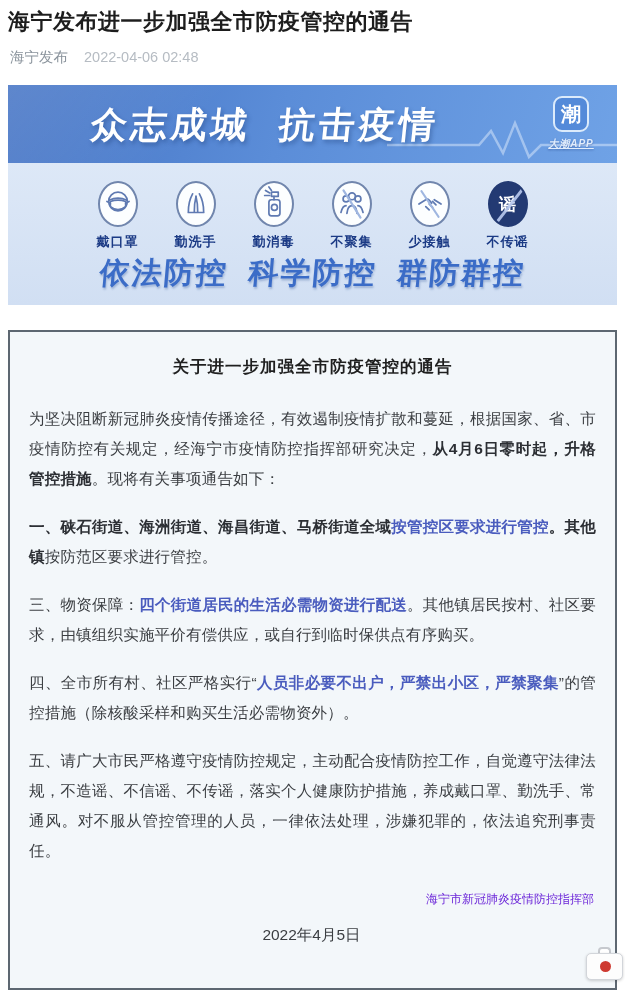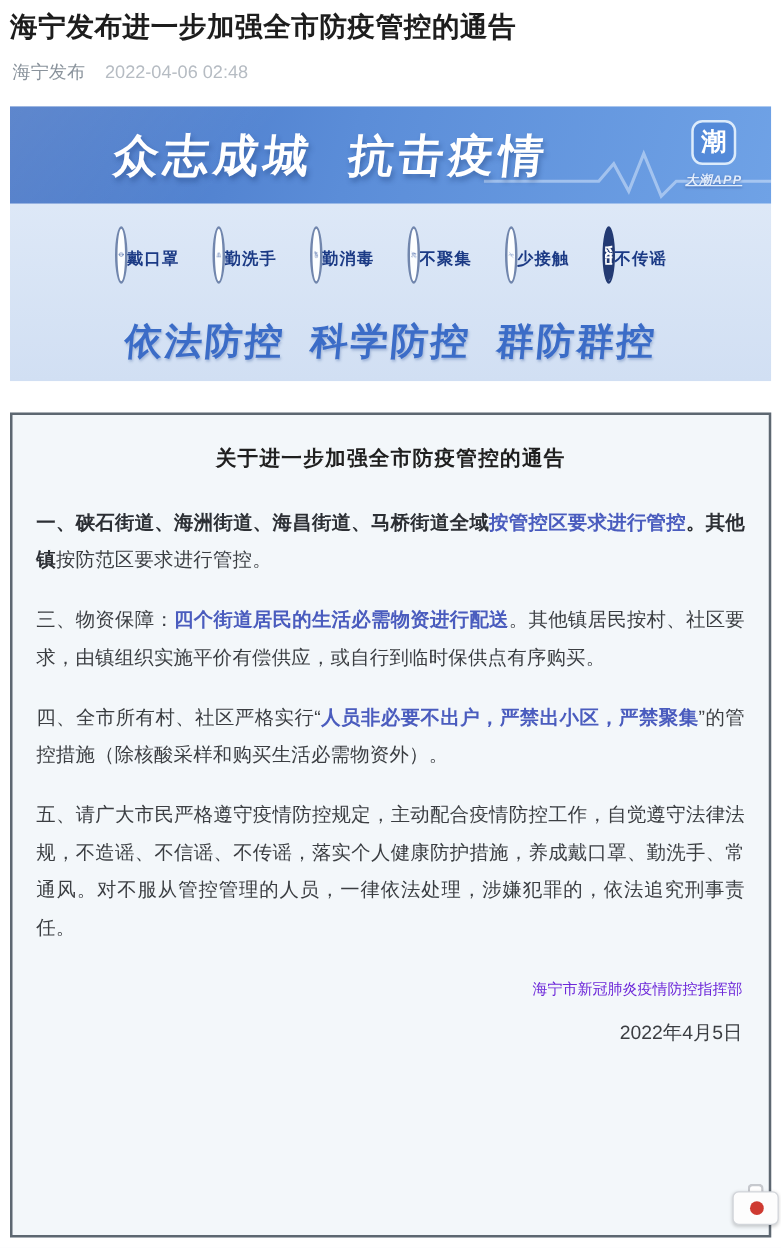--- a/index.html
+++ b/index.html
@@ -40,21 +40,21 @@
   }
   .logo-name{
     margin-top:5px;font-size:10px;font-weight:700;font-style:italic;
     color:#e2edfc;letter-spacing:1px;text-shadow:0 1px 2px rgba(38,70,140,.55);white-space:nowrap;text-decoration:underline;
   }
   .banner-bottom{
     position:relative;height:142px;
     background:linear-gradient(180deg,#dde8f7 0%,#d1dff3 100%);
   }
   .icon-row{position:absolute;top:18px;left:0;right:0;display:flex;justify-content:center;gap:26px;}
-  .picon{width:52px;display:flex;flex-direction:row;align-items:center;}
+  .picon{width:52px;display:flex;flex-direction:column;align-items:center;}
   .pcircle{
     position:relative;width:40px;height:46px;box-sizing:border-box;overflow:hidden;
     border:2px solid #7186ad;border-radius:50%;background:#fcfeff;
     display:flex;align-items:center;justify-content:center;
   }
   .pcircle svg{width:34px;height:40px;display:block;}
   .pcircle.rumor{background:#233a73;border-color:#233a73;color:#fff;}
   .rumor-char{position:relative;z-index:1;font-size:17px;font-weight:700;line-height:1;}
   .pcircle.rumor::after{
     content:"";position:absolute;left:18px;top:-4px;width:3px;height:54px;
@@ -77,21 +77,21 @@
     margin:2px 0 26px;letter-spacing:1px;
   }
   .doc p{
     margin:0 0 18px;font-size:15.5px;line-height:30px;color:#3b3e42;
     text-align:justify;letter-spacing:.2px;
   }
   .run-normal{font-weight:400;}
   .run-bold{font-weight:700;color:#2c2f34;}
   .run-blueBold{font-weight:700;color:#4a5cbe;}
   .sig{text-align:right;font-size:12px;line-height:30px;color:#6d28d9;margin-top:14px;padding-right:2px;}
-  .sig-date{text-align:right;font-size:15.5px;line-height:30px;color:#3b3e42;margin-top:6px;padding-right:2px;}
+  .sig-date{text-align:center;font-size:15.5px;line-height:30px;color:#3b3e42;margin-top:6px;padding-right:2px;}
   
   .medkit{position:absolute;right:2px;top:947px;width:37px;height:34px;z-index:3;cursor:pointer;}
   .medkit-handle{
     position:absolute;left:12px;top:0;width:13px;height:8px;box-sizing:border-box;
     border:2px solid #c6c9ce;border-bottom:none;border-radius:4px 4px 0 0;background:#fff;
   }
   .medkit-body{
     position:absolute;left:0;top:6px;width:37px;height:27px;box-sizing:border-box;
     background:#fdfdfd;border:1px solid #d2d5da;border-radius:5px;
     box-shadow:0 1px 3px rgba(0,0,0,.18);
@@ -203,20 +203,21 @@
           <span class="plabel">不传谣</span>
         </div>
 
       </div>
       <div class="slogan">依法防控  科学防控  群防群控</div>
     </div>
   </div>
 
   <div class="doc">
     <div class="doc-title">关于进一步加强全市防疫管控的通告</div>
+    <p><span class="run-normal">为坚决阻断新冠肺炎疫情传播途径，有效遏制疫情扩散和蔓延，根据国家、省、市疫情防控有关规定，经海宁市疫情防控指挥部研究决定，</span><span class="run-bold">从4月6日零时起，升格管控措施</span><span class="run-normal">。现将有关事项通告如下：</span></p>
     <p><span class="run-bold">一、硖石街道、海洲街道、海昌街道、马桥街道全域</span><span class="run-blueBold">按管控区要求进行管控</span><span class="run-bold">。其他镇</span><span class="run-normal">按防范区要求进行管控。</span></p>
     <p><span class="run-normal">三、物资保障：</span><span class="run-blueBold">四个街道居民的生活必需物资进行配送</span><span class="run-normal">。其他镇居民按村、社区要求，由镇组织实施平价有偿供应，或自行到临时保供点有序购买。</span></p>
     <p><span class="run-normal">四、全市所有村、社区严格实行“</span><span class="run-blueBold">人员非必要不出户，严禁出小区，严禁聚集</span><span class="run-normal">”的管控措施（除核酸采样和购买生活必需物资外）。</span></p>
     <p><span class="run-normal">五、请广大市民严格遵守疫情防控规定，主动配合疫情防控工作，自觉遵守法律法规，不造谣、不信谣、不传谣，落实个人健康防护措施，养成戴口罩、勤洗手、常通风。对不服从管控管理的人员，一律依法处理，涉嫌犯罪的，依法追究刑事责任。</span></p>
     <div class="sig">海宁市新冠肺炎疫情防控指挥部</div>
     <div class="sig-date">2022年4月5日</div>
   </div>
 
   <div class="medkit">
     <div class="medkit-handle"></div>

